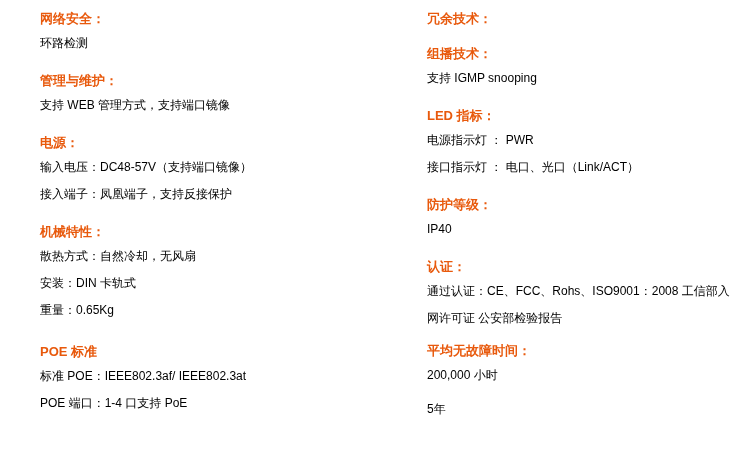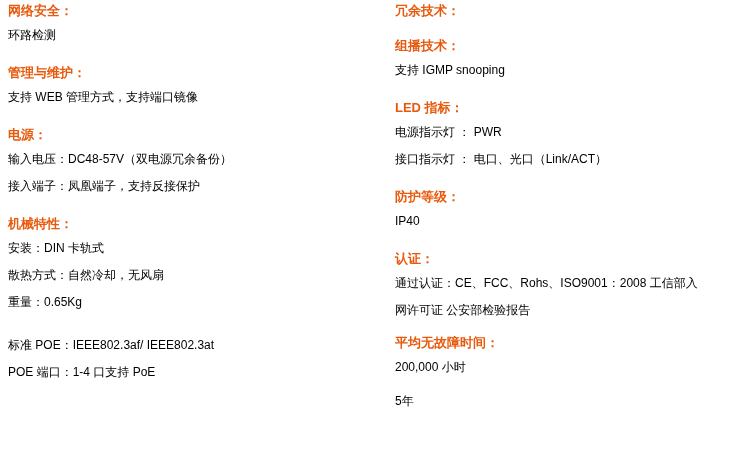--- a/index.html
+++ b/index.html
@@ -14,21 +14,22 @@
     color: #000000;
     overflow: hidden;
   }
   .sheet {
     position: relative;
     width: 753px;
     height: 471px;
   }
   .col {
     position: absolute;
-    top: 0;
+    top: 8px;
+    margin-left: 32px;
   }
   .col-left {
     left: 8px;
     width: 380px;
   }
   .col-right {
     left: 395px;
     width: 350px;
   }
   .block {
@@ -69,36 +70,37 @@
 
     <div class="block">
       <div class="heading">管理与维护：</div>
       <div class="line">支持 WEB 管理方式，支持端口镜像</div>
     </div>
 
     <div class="gap-md"></div>
 
     <div class="block">
       <div class="heading">电源：</div>
-      <div class="line">输入电压：DC48-57V（双电源冗余备份）</div>
+      <div class="line">输入电压：DC48-57V（支持端口镜像）</div>
       <div class="line">接入端子：凤凰端子，支持反接保护</div>
     </div>
 
     <div class="gap-md"></div>
 
     <div class="block">
       <div class="heading">机械特性：</div>
+      <div class="line">散热方式：自然冷却，无风扇</div>
       <div class="line">安装：DIN 卡轨式</div>
-      <div class="line">散热方式：自然冷却，无风扇</div>
       <div class="line">重量：0.65Kg</div>
     </div>
 
     <div class="gap-lg"></div>
 
     <div class="block">
+      <div class="heading">POE 标准</div>
       <div class="line">标准 POE：IEEE802.3af/ IEEE802.3at</div>
       <div class="line">POE 端口：1-4 口支持 PoE</div>
     </div>
 
   </div>
 
   <div class="col col-right">
 
     <div class="block">
       <div class="heading">冗余技术：</div>

